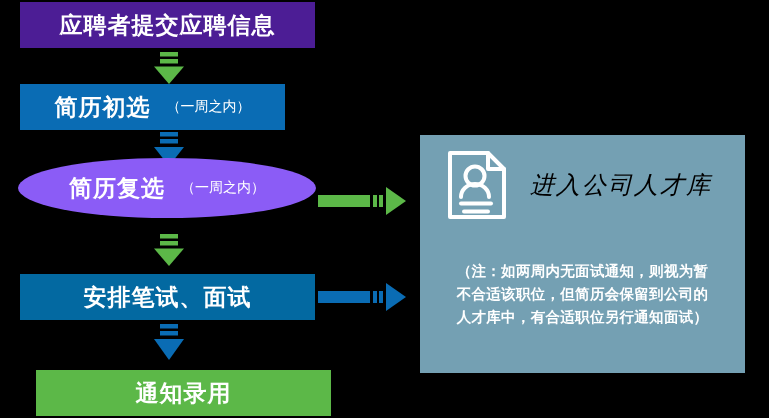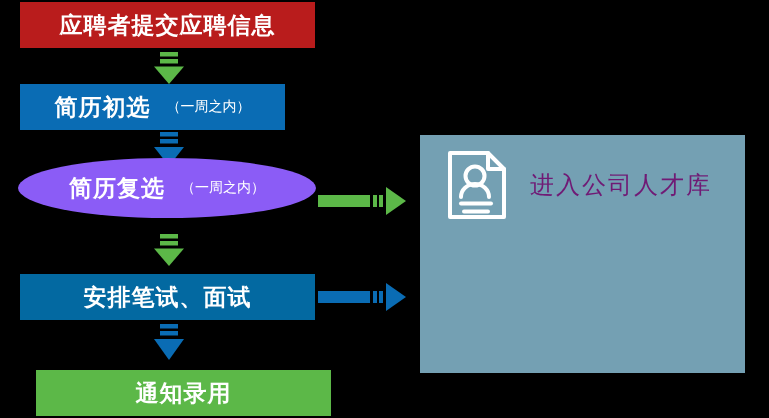--- a/index.html
+++ b/index.html
@@ -58,42 +58,43 @@
   #info-panel {
     position: absolute;
     box-sizing: border-box;
   }
   #panel-head {
     position: absolute;
     display: flex;
     align-items: center;
   }
   #panel-title {
-    color: #701a75;
+    color: #000000;
     font-size: 24px;
     letter-spacing: 2px;
     margin-left: 22px;
+    font-style: italic;
   }
   #panel-note {
     position: absolute;
     color: #ffffff;
     font-size: 14.5px;
     line-height: 23px;
     text-align: center;
     font-weight: bold;
     letter-spacing: 0.3px;
   }
   #panel-note div { white-space: nowrap; }
 </style>
 </head>
 <body>
 
 <div id="canvas">
 
-  <div class="node rect-node" id="node-submit" style="left:20px; top:2px; width:295px; height:46px; background:#b91c1c;">
+  <div class="node rect-node" id="node-submit" style="left:20px; top:2px; width:295px; height:46px; background:#4c1d95;">
     <span class="main-label">应聘者提交应聘信息</span>
   </div>
 
   <svg class="v-arrow" style="left:152px; top:52px;" width="34" height="32" viewBox="0 0 34 32">
     <rect x="8" y="0" width="18" height="4.5" fill="#5CB848"></rect>
     <rect x="8" y="7" width="18" height="4.5" fill="#5CB848"></rect>
     <polygon points="2,14.5 32,14.5 17,32" fill="#5CB848"></polygon>
   </svg>
 
   <div class="node rect-node" id="node-first-screen" style="left:20px; top:84px; width:265px; height:46px; background:#0A6CB4;">
@@ -159,15 +160,20 @@
 
         <path d="M15 48 A14 13 0 0 1 43 48" fill="none" stroke="#FFFFFF" stroke-width="4" stroke-linecap="round"></path>
 
         <line x1="15" y1="54.5" x2="45" y2="54.5" stroke="#FFFFFF" stroke-width="4" stroke-linecap="round"></line>
         <line x1="18" y1="62.5" x2="42" y2="62.5" stroke="#FFFFFF" stroke-width="4" stroke-linecap="round"></line>
       </svg>
 
       <span id="panel-title">进入公司人才库</span>
     </div>
 
+    <div id="panel-note" style="left:0px; top:125px; width:325px;">
+      <div>（注：如两周内无面试通知，则视为暂</div>
+      <div>不合适该职位，但简历会保留到公司的</div>
+      <div>人才库中，有合适职位另行通知面试）</div>
+    </div>
   </div>
 
 </div>
 
 </body></html>

